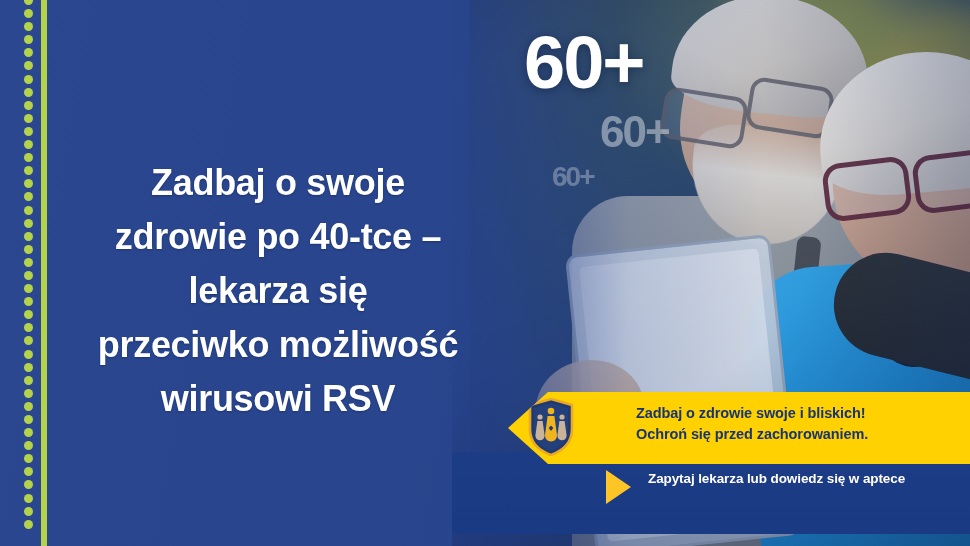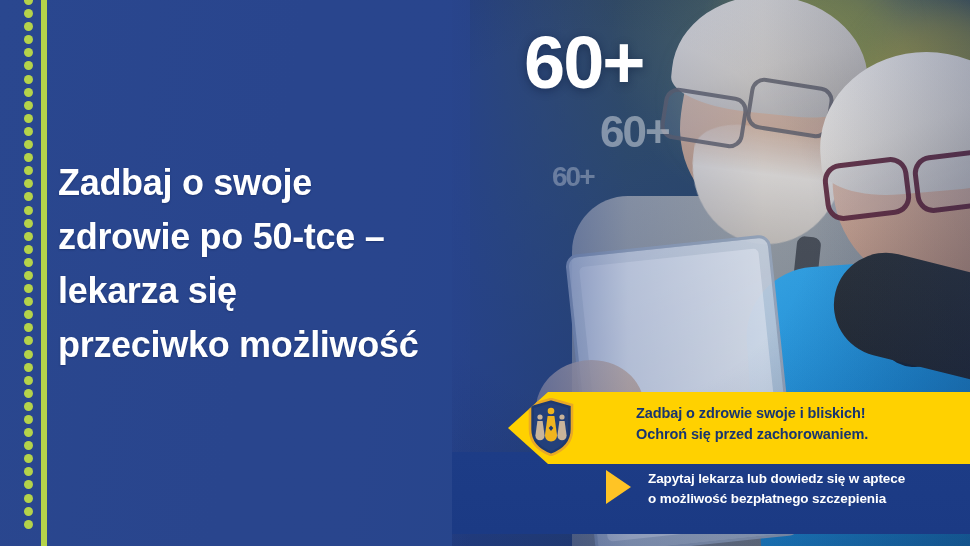--- a/index.html
+++ b/index.html
@@ -135,21 +135,21 @@
     background:linear-gradient(100deg,#2a478f 0%,#29458d 55%,rgba(41,69,141,.97) 78%,rgba(41,69,141,0) 100%);
   }
   .dots{position:absolute;left:24px;top:-4px;width:9px;height:560px;}
   .dot{width:9px;height:9px;border-radius:50%;background:#b5d34a;margin-bottom:4.1px;}
   .stripe{
     position:absolute;left:41px;top:0;width:6px;height:546px;background:#b5d34a;
   }
 
   .headline{
     position:absolute;left:58px;top:156px;width:440px;
-    color:#ffffff;
+    color:#ffffff;text-align:center;
     font-weight:bold;font-size:36px;line-height:54px;
     letter-spacing:-.3px;
     text-shadow:0 1px 2px rgba(10,24,60,.35);
   }
   .headline div{white-space:nowrap;}
 
   
   .sixty{position:absolute;font-weight:bold;letter-spacing:-2px;color:#fff;text-align:right;}
   .sixty-1{left:524px;top:26px;font-size:74px;line-height:74px;text-shadow:0 2px 10px rgba(8,22,56,.45);}
   .sixty-2{left:600px;top:110px;font-size:44px;line-height:44px;color:rgba(255,255,255,.42);}
@@ -271,30 +271,30 @@
       <div class="dot" style="background: rgb(181, 211, 74);"></div>
       <div class="dot" style="background: rgb(181, 211, 74);"></div>
       <div class="dot" style="background: rgb(181, 211, 74);"></div>
       <div class="dot" style="background: rgb(181, 211, 74);"></div>
       <div class="dot" style="background: rgb(181, 211, 74);"></div>
     </div>
   <div class="stripe"></div>
 
   <div class="headline">
     <div>Zadbaj o swoje</div>
-    <div>zdrowie po 50-tce –</div>
+    <div>zdrowie po 40-tce –</div>
     <div>lekarza się</div>
     <div>przeciwko możliwość</div>
+    <div>wirusowi RSV</div>
   </div>
 
   <div class="bottom">
     <div class="tri"></div>
     <div class="bottom-text">
       <div>Zapytaj lekarza lub dowiedz się w aptece</div>
-      <div>o możliwość bezpłatnego szczepienia</div>
     </div>
   </div>
 
   <div class="banner">
     <svg class="shield" viewBox="0 0 46 58">
       <path d="M23 1 L44 7 V31 C44 45 34 53 23 57 C12 53 2 45 2 31 V7 Z" fill="#1e3a70" stroke="#e9a926" stroke-width="2.6"></path>
       <path d="M23 5 L40 10 V31 C40 43 32 50 23 53 C14 50 6 43 6 31 V10 Z" fill="#23407a"></path>
       <circle cx="23" cy="13" r="3.3" fill="#f0b41e"></circle>
       <path d="M19.6 18 h6.8 l2.6 19 c0 4 -2.6 6.4 -6 6.4 c-3.4 0 -6 -2.4 -6 -6.4 Z" fill="#f0b41e"></path>
       <path d="M23 27.5 l2.3 2.4 l-2.3 3.1 l-2.3 -3.1 Z" fill="#1e3a70"></path>

